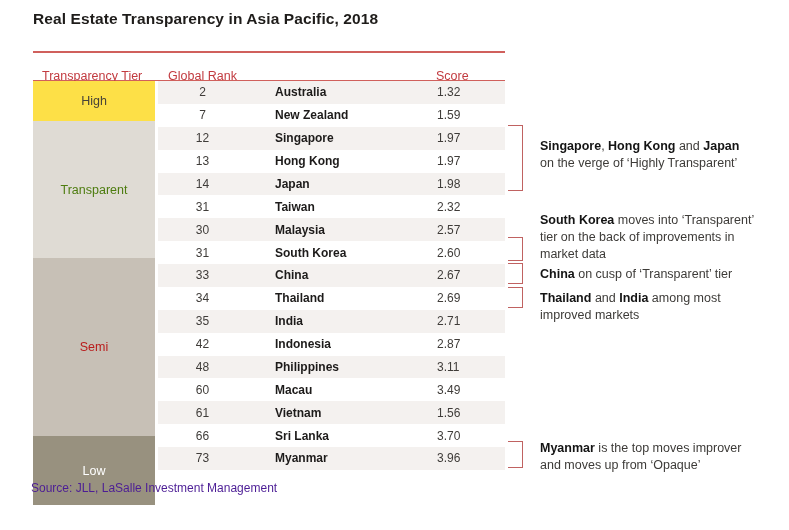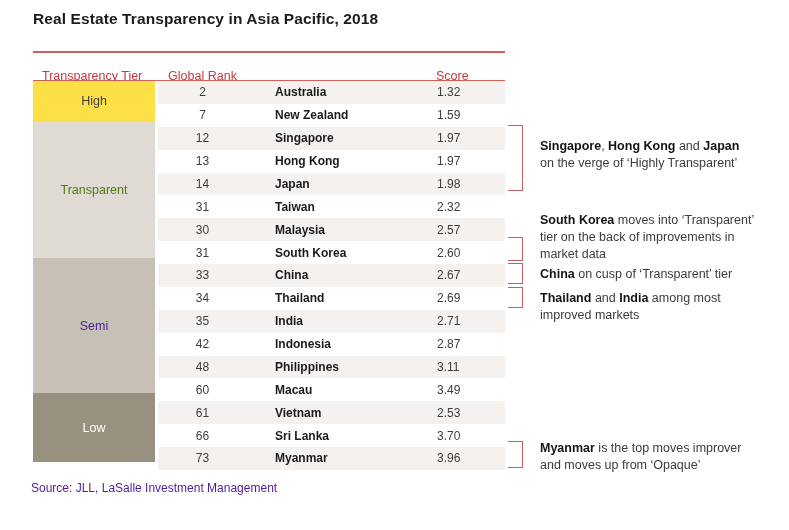--- a/index.html
+++ b/index.html
@@ -69,21 +69,21 @@
     </div>
     <div class="hline"></div>
     <div class="tbl-body">
       <div class="tier-col" id="tier-col">
           <div class="tier-cell" style="height: 40px; background: #fde047; color: rgb(71, 66, 57);">
             <span>High</span>
           </div>
           <div class="tier-cell" style="height: 137.28px; background: rgb(223, 219, 212); color: #4d7c0f;">
             <span>Transparent</span>
           </div>
-          <div class="tier-cell" style="height: 135px; background: rgb(199, 192, 182); color: #4c1d95;">
+          <div class="tier-cell" style="height: 178px; background: rgb(199, 192, 182); color: #b91c1c;">
             <span>Semi</span>
           </div>
           <div class="tier-cell" style="height: 68.64px; background: rgb(152, 145, 127); color: rgb(255, 255, 255);">
             <span>Low</span>
           </div>
         </div>
       <div class="rows-col" id="rows-col">
           <div class="t-row odd">
             <div class="cell-rank">2</div>
             <div class="cell-market">Australia</div>
@@ -150,21 +150,21 @@
             <div class="cell-score">3.11</div>
           </div>
           <div class="t-row">
             <div class="cell-rank">60</div>
             <div class="cell-market">Macau</div>
             <div class="cell-score">3.49</div>
           </div>
           <div class="t-row odd">
             <div class="cell-rank">61</div>
             <div class="cell-market">Vietnam</div>
-            <div class="cell-score">2.53</div>
+            <div class="cell-score">1.56</div>
           </div>
           <div class="t-row">
             <div class="cell-rank">66</div>
             <div class="cell-market">Sri Lanka</div>
             <div class="cell-score">3.70</div>
           </div>
           <div class="t-row odd">
             <div class="cell-rank">73</div>
             <div class="cell-market">Myanmar</div>
             <div class="cell-score">3.96</div>

